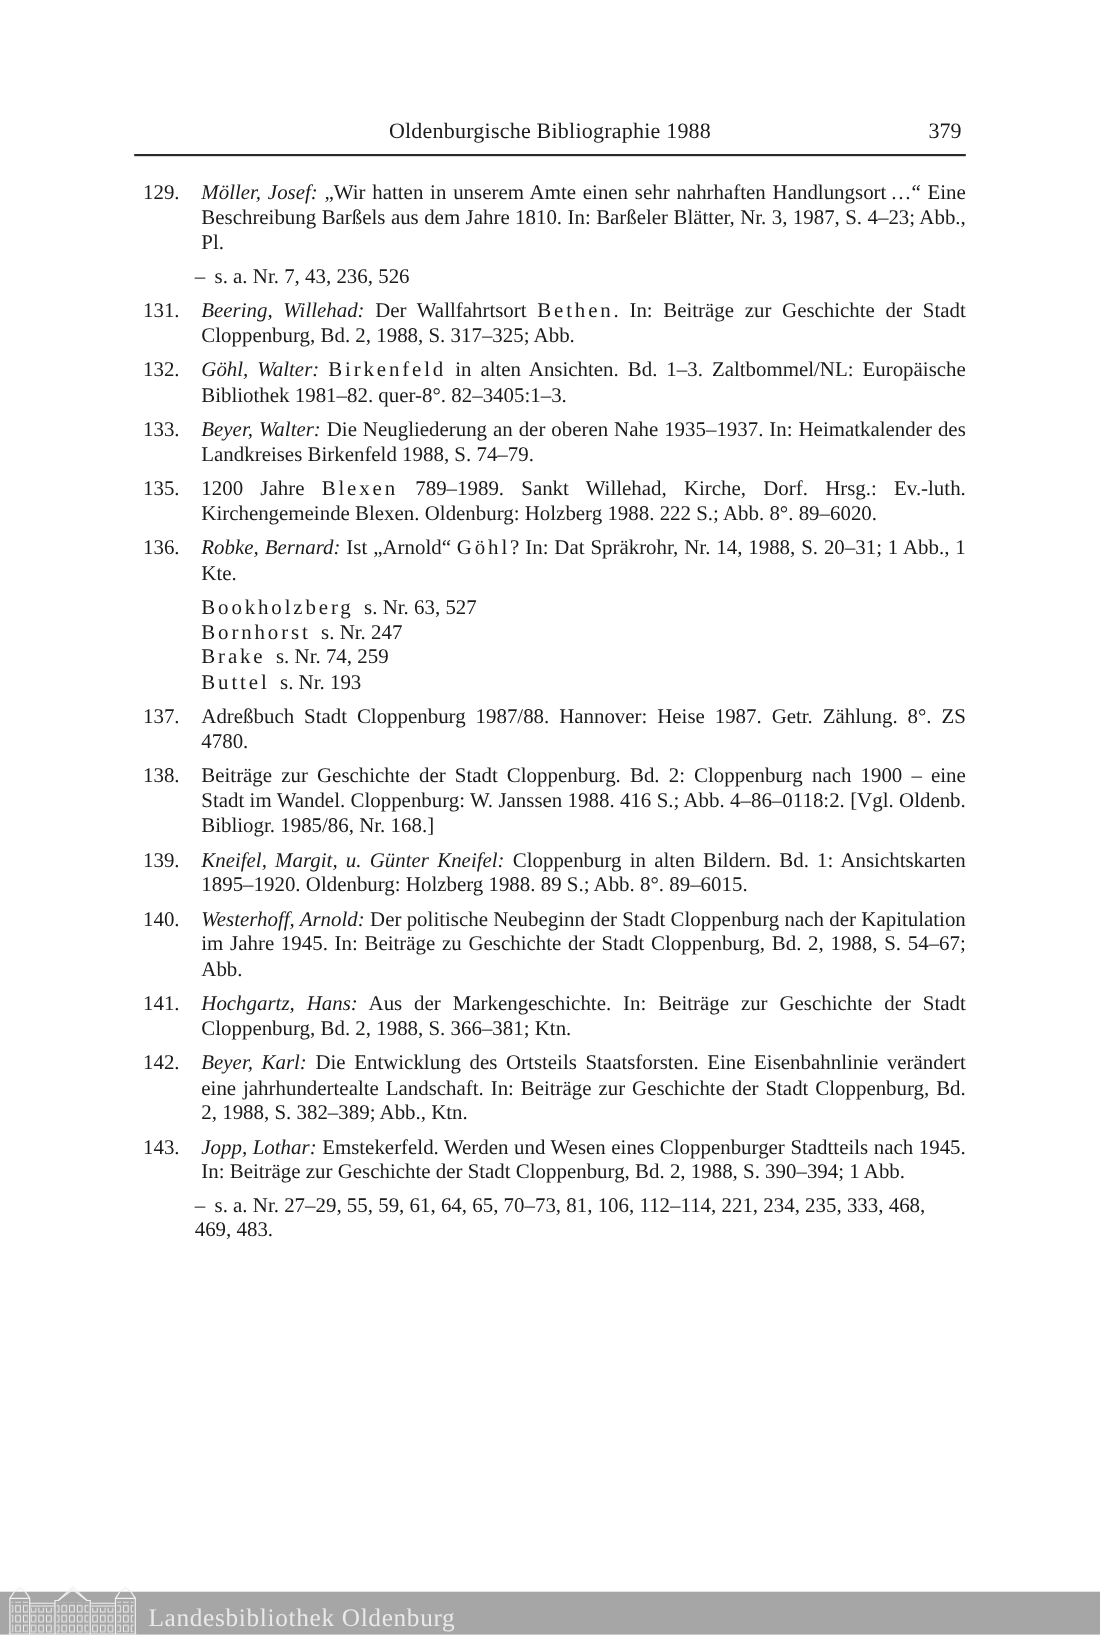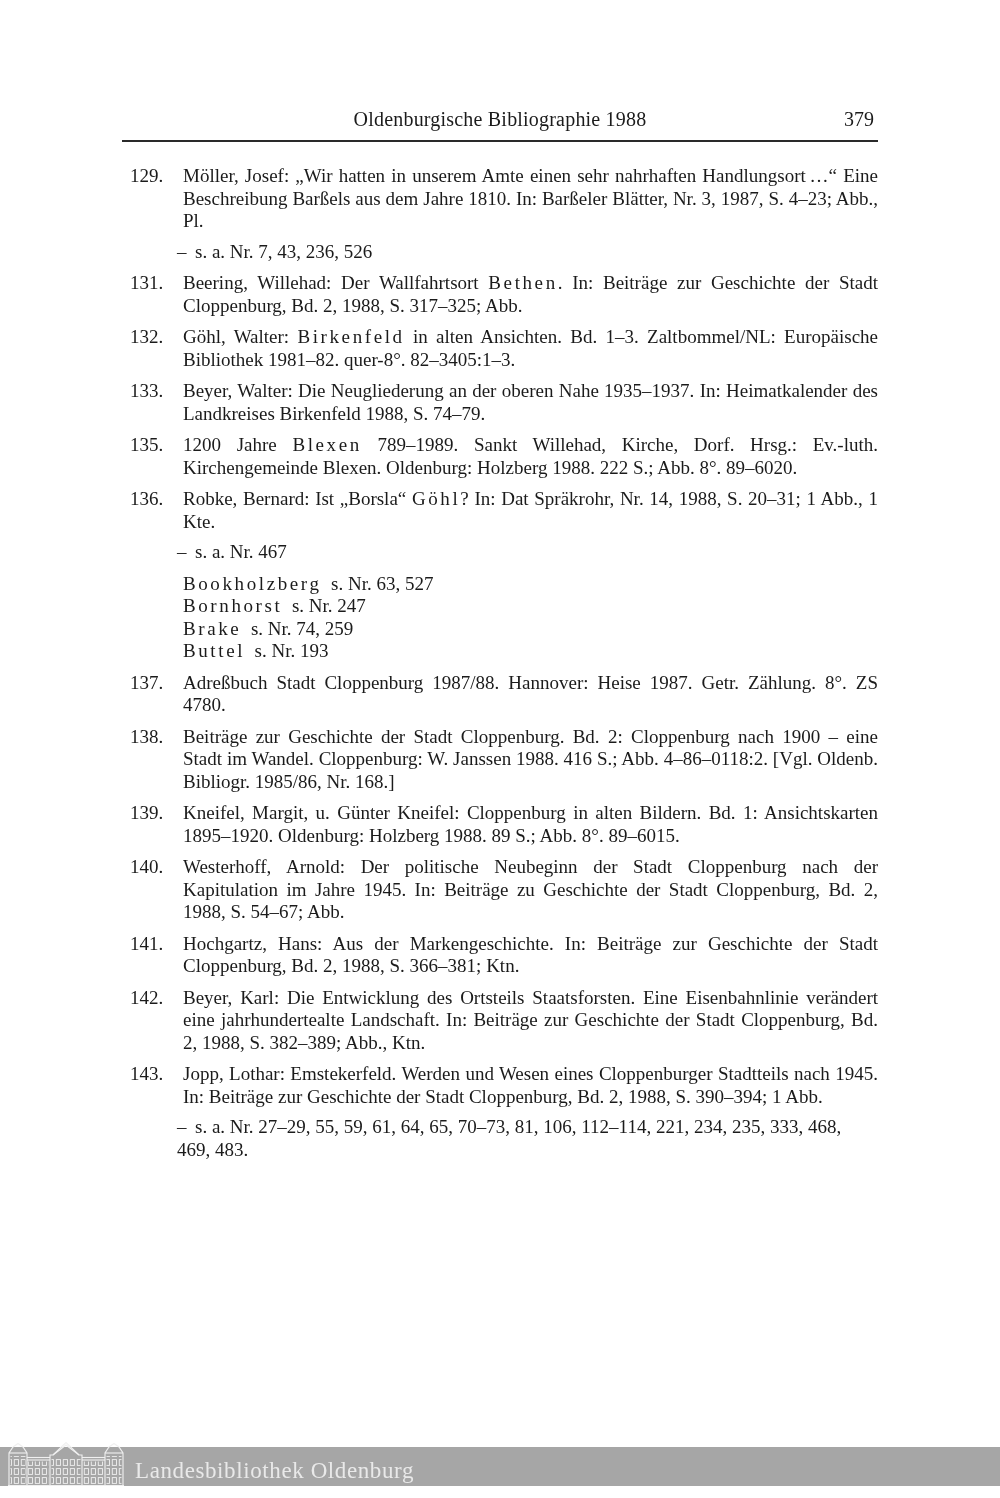--- a/index.html
+++ b/index.html
@@ -28,21 +28,21 @@
     position:absolute;left:130px;top:165px;width:748px;
     font-size:19px;line-height:22.5px;
   }
   .blk{margin:0 0 9px 0;}
   .blk.entry{display:flex;}
   .blk.entry .num{flex:0 0 53px;}
   .blk.entry .body{flex:1;text-align:justify;}
   .blk.note{margin-left:47px;margin-top:-1px;}
   .blk.crossref{margin-left:53px;margin-bottom:0;}
   .blk.crossref + .blk.entry{margin-top:9px;}
-  .seg-i{margin-top:40px;}
+  .seg-i{font-style:italic;margin-top:40px;}
   .seg-sp{letter-spacing:2.6px;}
   .note-dash{display:inline-block;min-width:18px;}
   
   .page-footer{
     position:absolute;left:0;top:1447px;width:1000px;height:39px;
     background:#a6a6a6;
   }
   .footer-logo{
     position:absolute;left:6px;bottom:0;width:120px;height:46px;
   }
@@ -77,23 +77,22 @@
     <div class="blk entry">
       <span class="num">133.</span>
       <span class="body"><span class="seg-i">Beyer, Walter:</span><span class="seg-n"> Die Neugliederung an der oberen Nahe 1935–1937. In: Heimatkalender des Landkreises Birkenfeld 1988, S. 74–79.</span></span>
     </div>
     <div class="blk entry">
       <span class="num">135.</span>
       <span class="body"><span class="seg-n">1200 Jahre </span><span class="seg-sp">Blexen</span><span class="seg-n"> 789–1989. Sankt Willehad, Kirche, Dorf. Hrsg.: Ev.-luth. Kirchengemeinde Blexen. Oldenburg: Holzberg 1988. 222 S.; Abb. 8°. 89–6020.</span></span>
     </div>
     <div class="blk entry">
       <span class="num">136.</span>
-      <span class="body"><span class="seg-i">Robke, Bernard:</span><span class="seg-n"> Ist „Borsla“ </span><span class="seg-sp">Göhl</span><span class="seg-n">? In: Dat Spräkrohr, Nr. 14, 1988, S. 20–31; 1 Abb., 1 Kte.</span></span>
+      <span class="body"><span class="seg-i">Robke, Bernard:</span><span class="seg-n"> Ist „Arnold“ </span><span class="seg-sp">Göhl</span><span class="seg-n">? In: Dat Spräkrohr, Nr. 14, 1988, S. 20–31; 1 Abb., 1 Kte.</span></span>
     </div>
-    <div class="blk note"><span class="note-dash">–</span><span>s. a. Nr. 467</span></div>
     <div class="blk crossref"><span class="seg-sp">Bookholzberg</span><span class="seg-n"> s. Nr. 63, 527</span></div>
     <div class="blk crossref"><span class="seg-sp">Bornhorst</span><span class="seg-n"> s. Nr. 247</span></div>
     <div class="blk crossref"><span class="seg-sp">Brake</span><span class="seg-n"> s. Nr. 74, 259</span></div>
     <div class="blk crossref"><span class="seg-sp">Buttel</span><span class="seg-n"> s. Nr. 193</span></div>
     <div class="blk entry">
       <span class="num">137.</span>
       <span class="body"><span class="seg-n">Adreßbuch Stadt Cloppenburg 1987/88. Hannover: Heise 1987. Getr. Zählung. 8°. ZS 4780.</span></span>
     </div>
     <div class="blk entry">
       <span class="num">138.</span>

